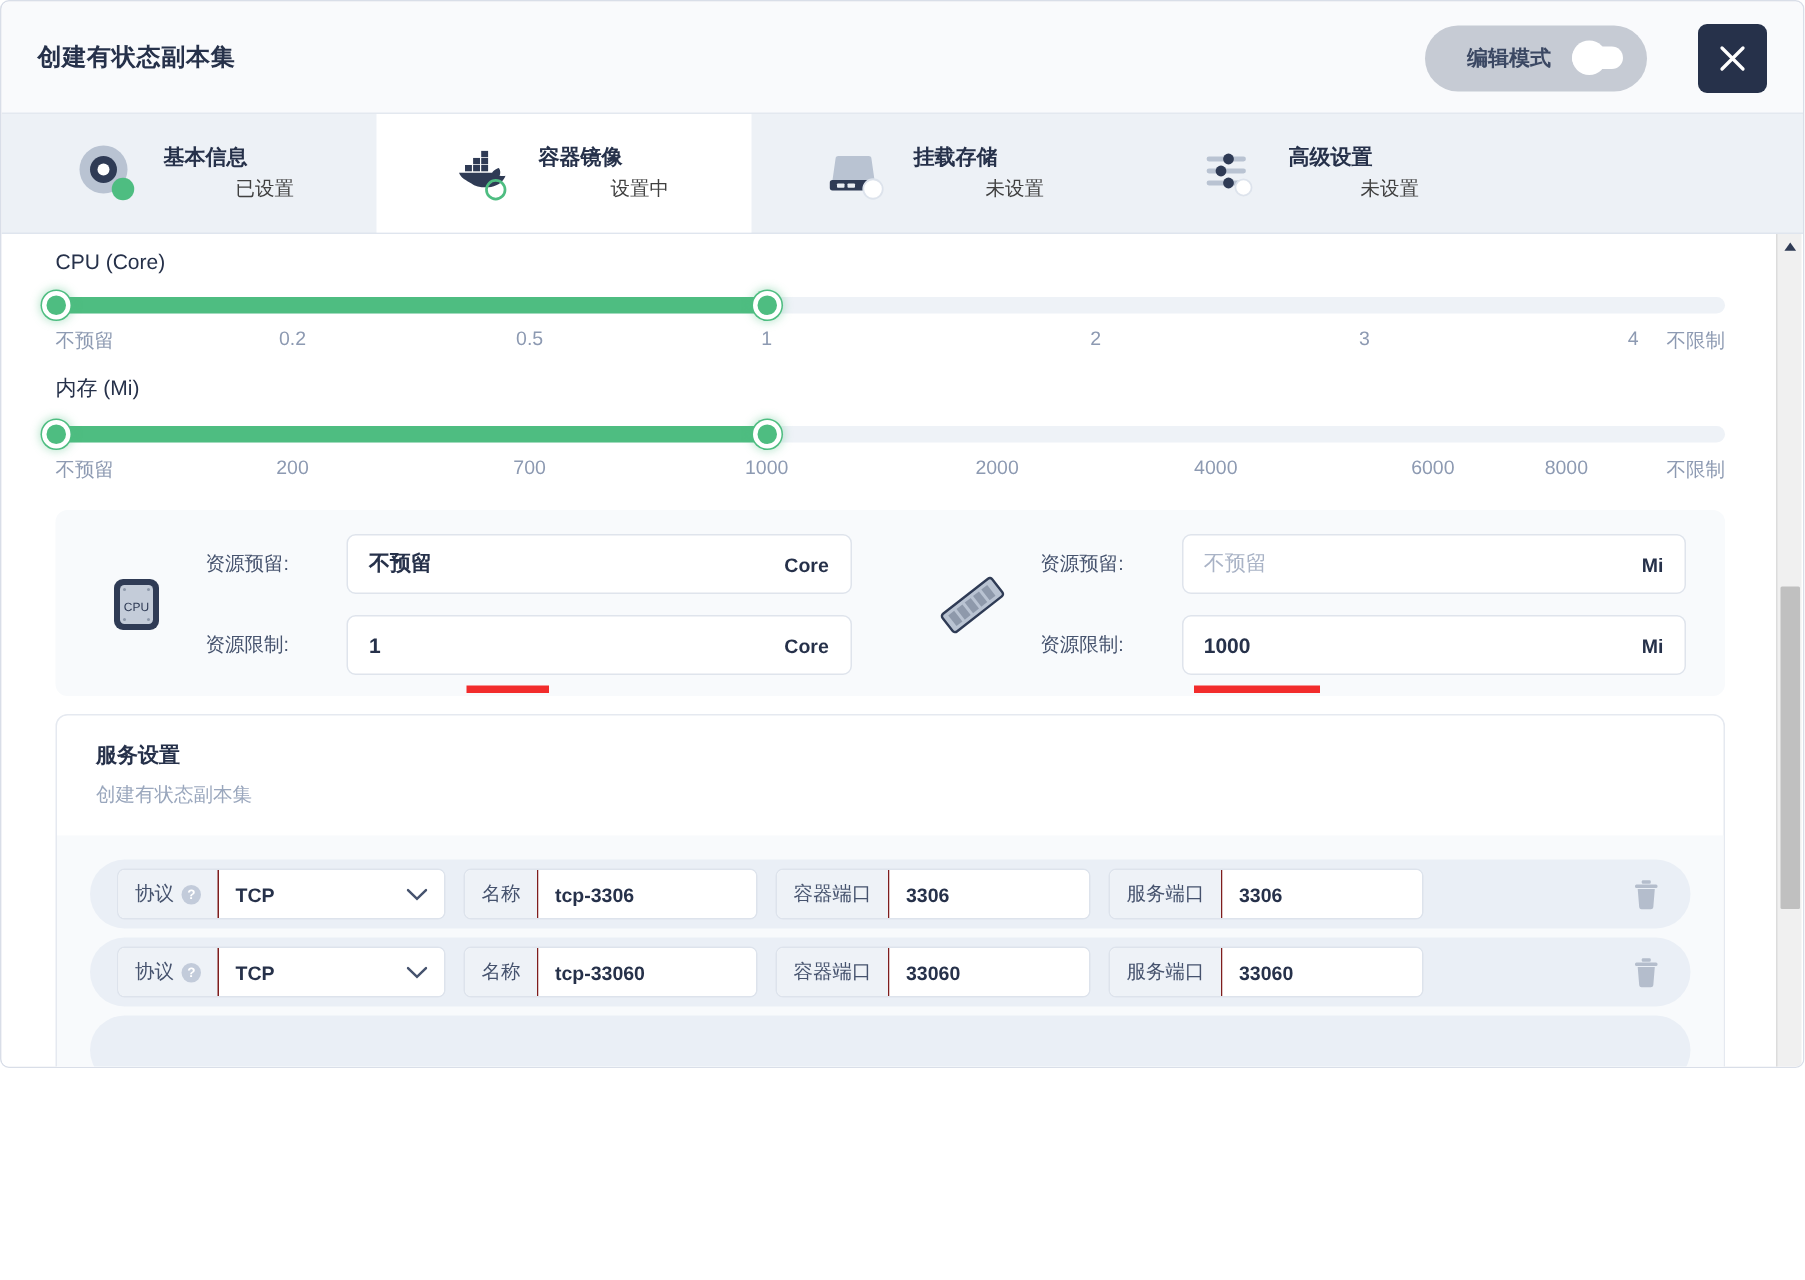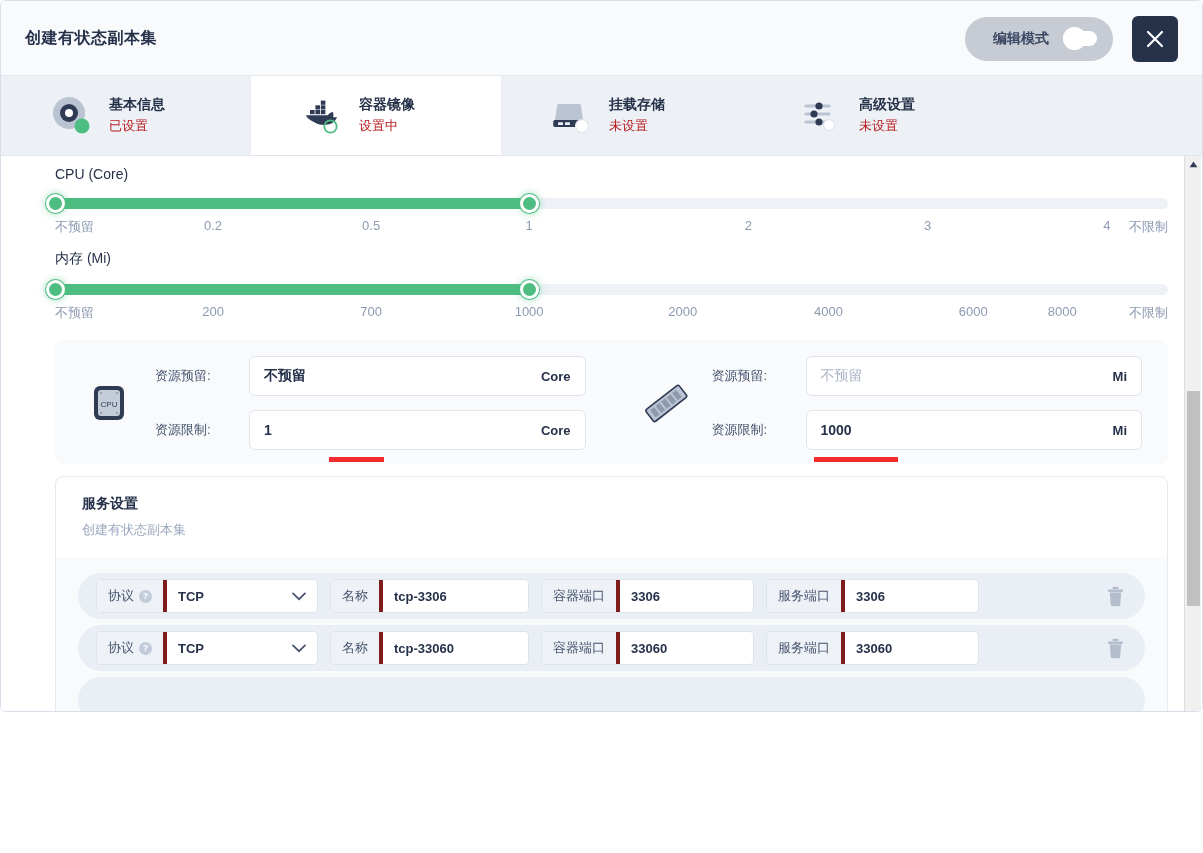--- a/index.html
+++ b/index.html
@@ -33,21 +33,21 @@
     font-weight: bold;
     color: #26314a;
     letter-spacing: .5px;
   }
   .titlebar-right {
     position: absolute;
     right: 0; top: 0;
     height: 75px;
     display: flex;
     align-items: center;
-    gap: 1px;
+    gap: 16px;
   }
   .edit-toggle {
     display: flex;
     align-items: center;
     gap: 14px;
     background: #c6cbd4;
     border-radius: 22px;
     height: 44px;
     padding: 0 16px 0 28px;
     margin-right: 18px;
@@ -101,32 +101,32 @@
   }
   .tab.active { background: #ffffff; }
   .tab:not(.active) + .tab:not(.active) { }
   .tab .tab-icon {
     width: 46px; height: 46px;
     position: relative;
     flex: 0 0 46px;
   }
   .tab-texts { display: flex; flex-direction: column; gap: 3px; }
   .tab-title { font-size: 14px; font-weight: bold; color: #26314a; }
-  .tab-sub { font-size: 13px; color: #b91c1c; }
+  .tab-sub { font-size: 13px; color: #404040; margin-left: 48px; }
 
   
   .body-area {
     position: relative;
     height: 640px;
     background: #ffffff;
     overflow: hidden;
   }
   .content {
     position: absolute;
-    left: 18px; top: 0;
+    left: 0; top: 0;
     width: 1185px;
     padding: 0 18px 4px 18px;
   }
 
   
   .slider-block { margin-top: 10px; padding: 0 18px; }
   .slider-label {
     font-size: 14px;
     color: #26314a;
     margin-bottom: 12px;
@@ -255,21 +255,21 @@
     border-radius: 5px;
     overflow: hidden;
     background: #ffffff;
   }
   .fg-label {
     background: #eef2f7;
     display: flex; align-items: center; gap: 5px;
     padding: 0 11px;
     font-size: 13px;
     color: #46536e;
-    border-right: 4px solid #7f1d1d;
+    border-right: 1px solid #7f1d1d;
     white-space: nowrap;
   }
   .help-dot {
     width: 13px; height: 13px;
     border-radius: 50%;
     background: #c2cbda;
     color: #ffffff;
     font-size: 9px;
     display: flex; align-items: center; justify-content: center;
     font-weight: bold;

